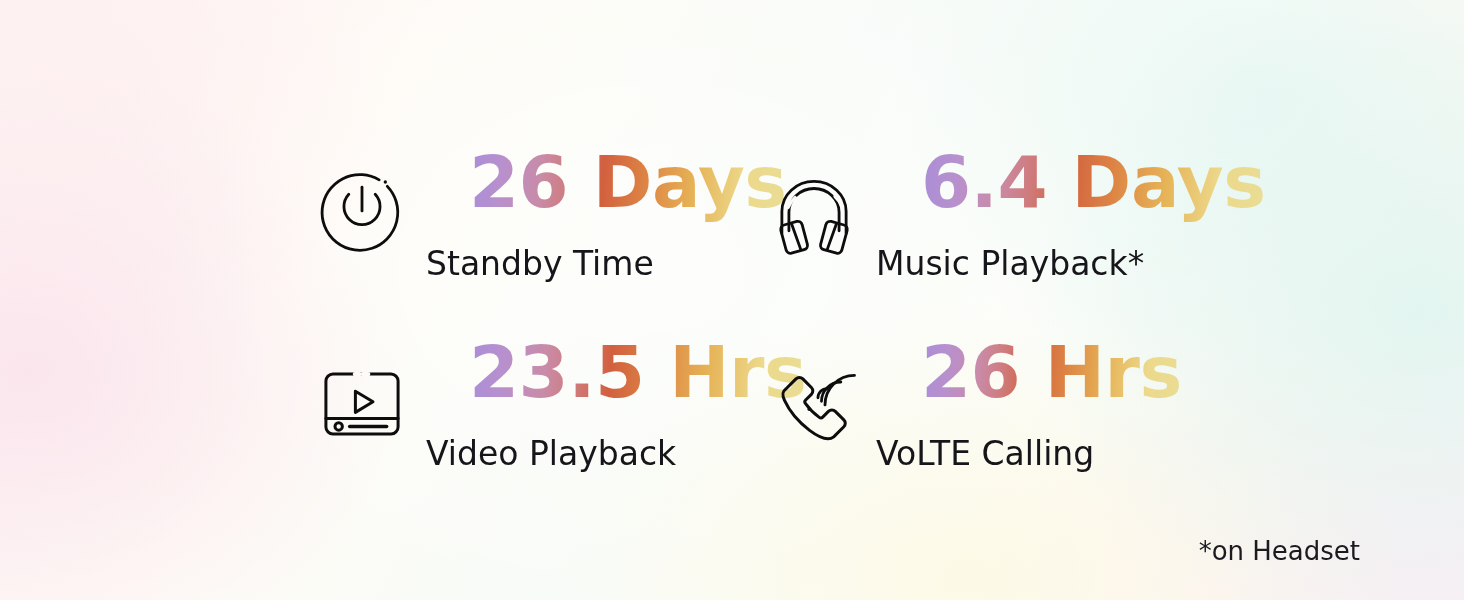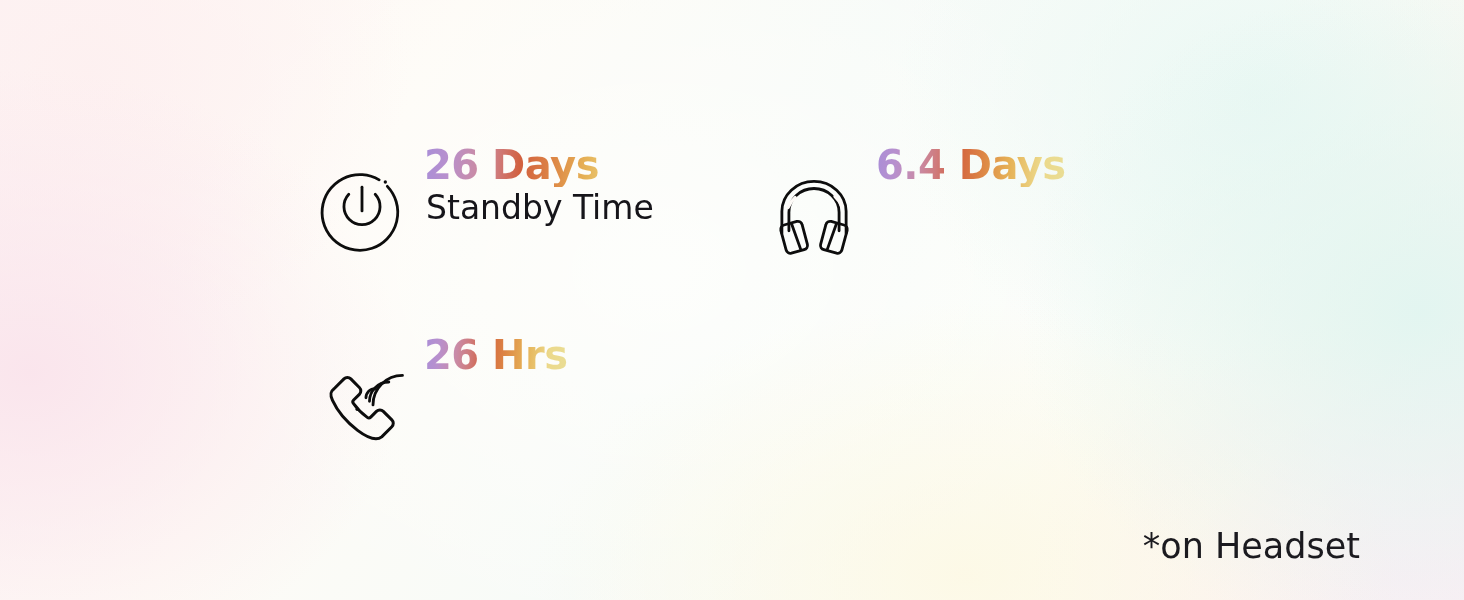--- a/index.html
+++ b/index.html
@@ -62,60 +62,61 @@
     display: block;
     width: 88px;
     height: 88px;
   }
   .feature-text {
     display: flex;
     flex-direction: column;
     padding-top: 6px;
   }
   .feature-value {
-    font-size: 40px;
+    font-size: 72px;
     font-weight: 700;
     line-height: 1.08;
     letter-spacing: -0.5px;
     white-space: nowrap;
     background-image: linear-gradient(95deg,
         #a98ed8 0%,
         #b890cd 11%,
         #c98ba7 23%,
         #cf7b7c 32%,
         #d2603f 42%,
         #dd8645 56%,
         #e6b256 70%,
         #ecd98b 86%,
         #e9dd95 100%);
     -webkit-background-clip: text;
     background-clip: text;
     color: transparent;
+    margin-left: 45px;
     -webkit-text-fill-color: transparent;
   }
   .feature-label {
     font-size: 33px;
     font-weight: 400;
     line-height: 1.18;
     color: #16151a;
     white-space: nowrap;
-    margin-top: 2px;
+    margin-top: 23px;
     margin-left: 2px;
   }
 
   
   .cell-music .feature-label,
   .cell-volte .feature-label { margin-left: 0; }
 
   
   #footnote {
     position: absolute;
     right: 104px;
     bottom: 34px;
-    font-size: 35px;
+    font-size: 26px;
     color: #1b1a1f;
     white-space: nowrap;
   }
 </style>
 </head>
 <body>
 
 <div id="banner">
 
   <div id="bg-layer"></div>
@@ -160,23 +161,47 @@
 
           <path d="M 84.0 62.5 L 69.5 58.5 A 5 5 0 0 0 63.5 62.2 L 57.5 84.5
                    A 5 5 0 0 0 61.2 90.5 L 75.7 94.5 A 5 5 0 0 0 81.7 90.8
                    L 87.7 68.5 A 5 5 0 0 0 84.0 62.5 Z"></path>
 
           <path d="M 75.5 61.0 L 65.0 90.5"></path>
         </svg>
       </div>
       <div class="feature-text">
         <div class="feature-value">6.4 Days</div>
-      </div>
-    </div>
-
+        <div class="feature-label">Music Playback*</div>
+      </div>
+    </div>
+
+    <div class="feature-cell cell-video">
+      <div class="feature-icon">
+        <svg viewBox="0 0 100 100" fill="none" stroke="#0d0d0d" stroke-width="3.4" stroke-linecap="round" stroke-linejoin="round">
+
+          <rect x="9" y="16" width="82" height="68" rx="8" ry="8"></rect>
+
+          <path d="M 42 16 L 47 16" stroke="#fdfaf7" stroke-width="5"></path>
+          <path d="M 51 16 L 57 16" stroke="#fdfaf7" stroke-width="5"></path>
+
+          <path d="M 42.5 35.5 L 62.5 47.5 L 42.5 59.5 Z"></path>
+
+          <path d="M 9 66.5 L 91 66.5"></path>
+
+          <circle cx="23.5" cy="75.5" r="4.2"></circle>
+
+          <path d="M 36 75.5 L 78 75.5" stroke-width="4"></path>
+        </svg>
+      </div>
+      <div class="feature-text">
+        <div class="feature-value">23.5 Hrs</div>
+        <div class="feature-label">Video Playback</div>
+      </div>
+    </div>
 
     <div class="feature-cell cell-volte">
       <div class="feature-icon">
         <svg viewBox="0 0 100 100" fill="none" stroke="#0d0d0d" stroke-width="3.4" stroke-linecap="round" stroke-linejoin="round">
 
           <path d="M 18.0 33.0 L 29.5 21.5 A 5.5 5.5 0 0 1 37.3 21.5 L 47.0 31.2
                    A 5.5 5.5 0 0 1 47.0 39.0 L 40.5 45.5
                    A 3 3 0 0 0 40.2 49.4
                    C 44.5 55.5 50.0 61.0 56.0 65.2
                    A 3 3 0 0 0 59.9 64.9 L 66.4 58.4
@@ -188,20 +213,21 @@
 
           <circle cx="44.5" cy="56.0" r="1.9" fill="#0d0d0d" stroke="none"></circle>
 
           <path d="M 54.5 43.0 A 10.5 10.5 0 0 1 65.0 32.5" stroke-width="3.2"></path>
           <path d="M 58.5 47.0 A 22 22 0 0 1 80.5 25.0" stroke-width="3.2"></path>
           <path d="M 62.5 51.0 A 33.5 33.5 0 0 1 96.0 17.5" stroke-width="3.2"></path>
         </svg>
       </div>
       <div class="feature-text">
         <div class="feature-value">26 Hrs</div>
+        <div class="feature-label">VoLTE Calling</div>
       </div>
     </div>
 
   </div>
 
   <div id="footnote">*on Headset</div>
 
 </div>
 
 </body></html>

